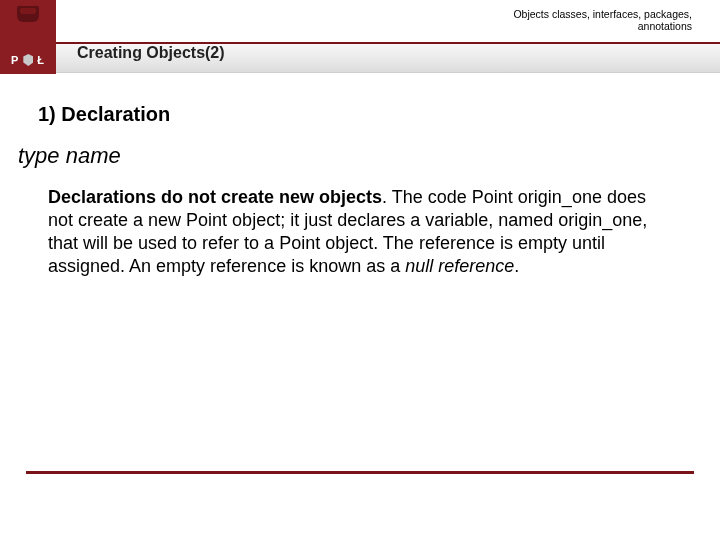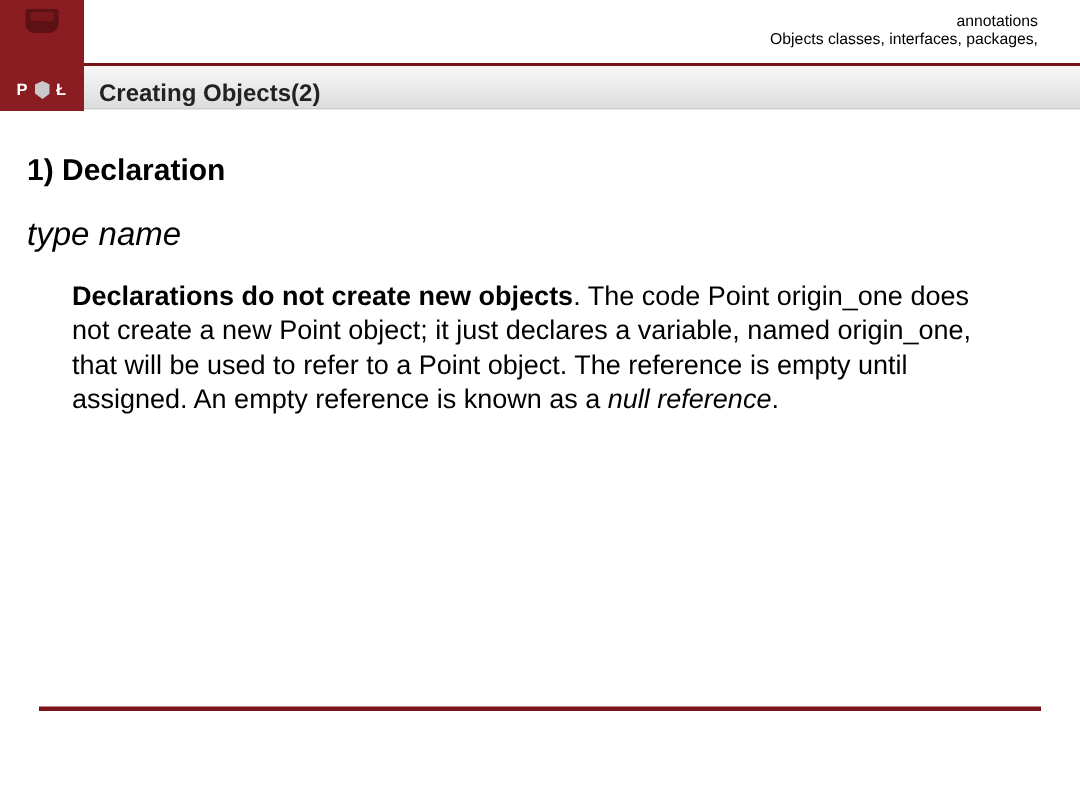--- a/index.html
+++ b/index.html
@@ -20,28 +20,28 @@
 
   .breadcrumb {
     position: absolute; top: 8px; right: 28px; font-size: 10.5px; text-align: right;
     font-family: Arial, sans-serif; line-height: 1.15;
   }
 
   .title-band {
     position: absolute; left: 56px; right: 0; top: 42px; height: 30px;
     background: linear-gradient(#f7f7f7, #e8e8e8 60%, #dcdcdc);
     border-top: 2px solid #7a1318;
-    display: flex; align-items: flex-end; padding-left: 10px;
+    display: flex; align-items: flex-start; padding-left: 21px;
     box-shadow: 0 1px 0 #cfcfcf;
   }
   .title-band .title { font-size: 16px; font-weight: bold; color: #222; }
 
   
   .content { padding: 28px 22px 0 14px; font-size: 18px; line-height: 1.28; }
-  .h1 { font-size: 20px; font-weight: bold; margin-bottom: 14px; padding-left: 4px; }
+  .h1 { font-size: 20px; font-weight: bold; margin-bottom: 14px; padding-left: 4px; margin-left: 20px; }
   .typename { font-style: italic; font-size: 22px; margin-bottom: 16px; padding-left: 4px; }
 
   .para1 { margin-left: 34px; margin-right: 26px; margin-bottom: 16px; }
   .para2 { margin-left: 6px; margin-right: 26px; }
 
   .b { font-weight: bold; }
   .i { font-style: italic; }
 
   
   .footer-rule {
@@ -58,22 +58,22 @@
     <div class="logo">
       <div class="logo-top"></div>
       <div class="logo-bottom">
         <span>P</span>
         <span class="logo-shield"></span>
         <span>Ł</span>
       </div>
     </div>
 
     <div class="breadcrumb">
+      <div>Objects classes, interfaces, packages,</div>
       <div>annotations</div>
-      <div>Objects classes, interfaces, packages,</div>
     </div>
 
     <div class="title-band">
       <span class="title">Creating Objects(2)</span>
     </div>
   </div>
 
   <div class="content">
     <div class="h1">1) Declaration</div>
     <div class="typename">type name</div>

